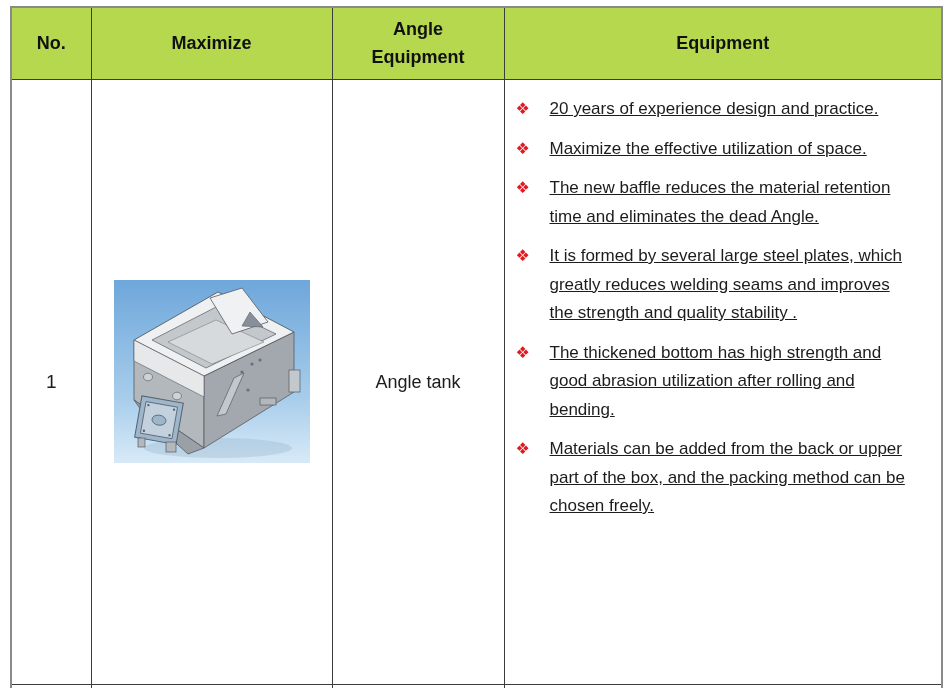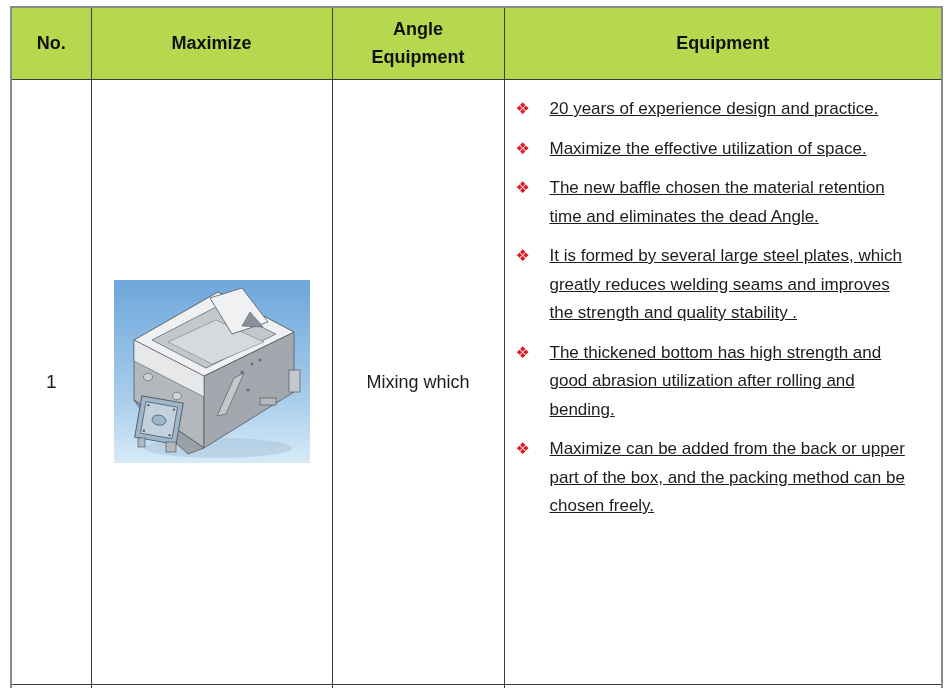--- a/index.html
+++ b/index.html
@@ -153,52 +153,52 @@
                 <circle cx="32" cy="127" r="1.2" fill="#55606b"></circle>
                 <circle cx="58" cy="127" r="1.2" fill="#55606b"></circle>
                 <circle cx="32" cy="153" r="1.2" fill="#55606b"></circle>
                 <circle cx="58" cy="153" r="1.2" fill="#55606b"></circle>
               </g>
               <rect x="52" y="162" width="10" height="10" fill="#b3b8bd" stroke="#565b61" stroke-width="0.7"></rect>
               <rect x="24" y="158" width="7" height="9" fill="#b3b8bd" stroke="#565b61" stroke-width="0.7"></rect>
             </svg>
           </div>
         </td>
-        <td class="cell-equipment">Mixing which</td>
+        <td class="cell-equipment">Angle tank</td>
         <td class="cell-features">
           <ul class="features">
 
               <li>
                 <span class="bullet">❖</span>
                 <span class="ftext">20 years of experience design and practice.</span>
               </li>
 
               <li>
                 <span class="bullet">❖</span>
                 <span class="ftext">Maximize the effective utilization of space.</span>
               </li>
 
               <li>
                 <span class="bullet">❖</span>
-                <span class="ftext">The new baffle chosen the material retention time and eliminates the dead Angle.</span>
+                <span class="ftext">The new baffle reduces the material retention time and eliminates the dead Angle.</span>
               </li>
 
               <li>
                 <span class="bullet">❖</span>
                 <span class="ftext">It is formed by several large steel plates, which greatly reduces welding seams and improves the strength and quality stability .</span>
               </li>
 
               <li>
                 <span class="bullet">❖</span>
                 <span class="ftext">The thickened bottom has high strength and good abrasion utilization after rolling and bending.</span>
               </li>
 
               <li>
                 <span class="bullet">❖</span>
-                <span class="ftext">Maximize can be added from the back or upper part of the box, and the packing method can be chosen freely.</span>
+                <span class="ftext">Materials can be added from the back or upper part of the box, and the packing method can be chosen freely.</span>
               </li>
             </ul>
         </td>
       </tr>
       <tr class="partial-row">
         <td></td>
         <td></td>
         <td></td>
         <td></td>
       </tr>

